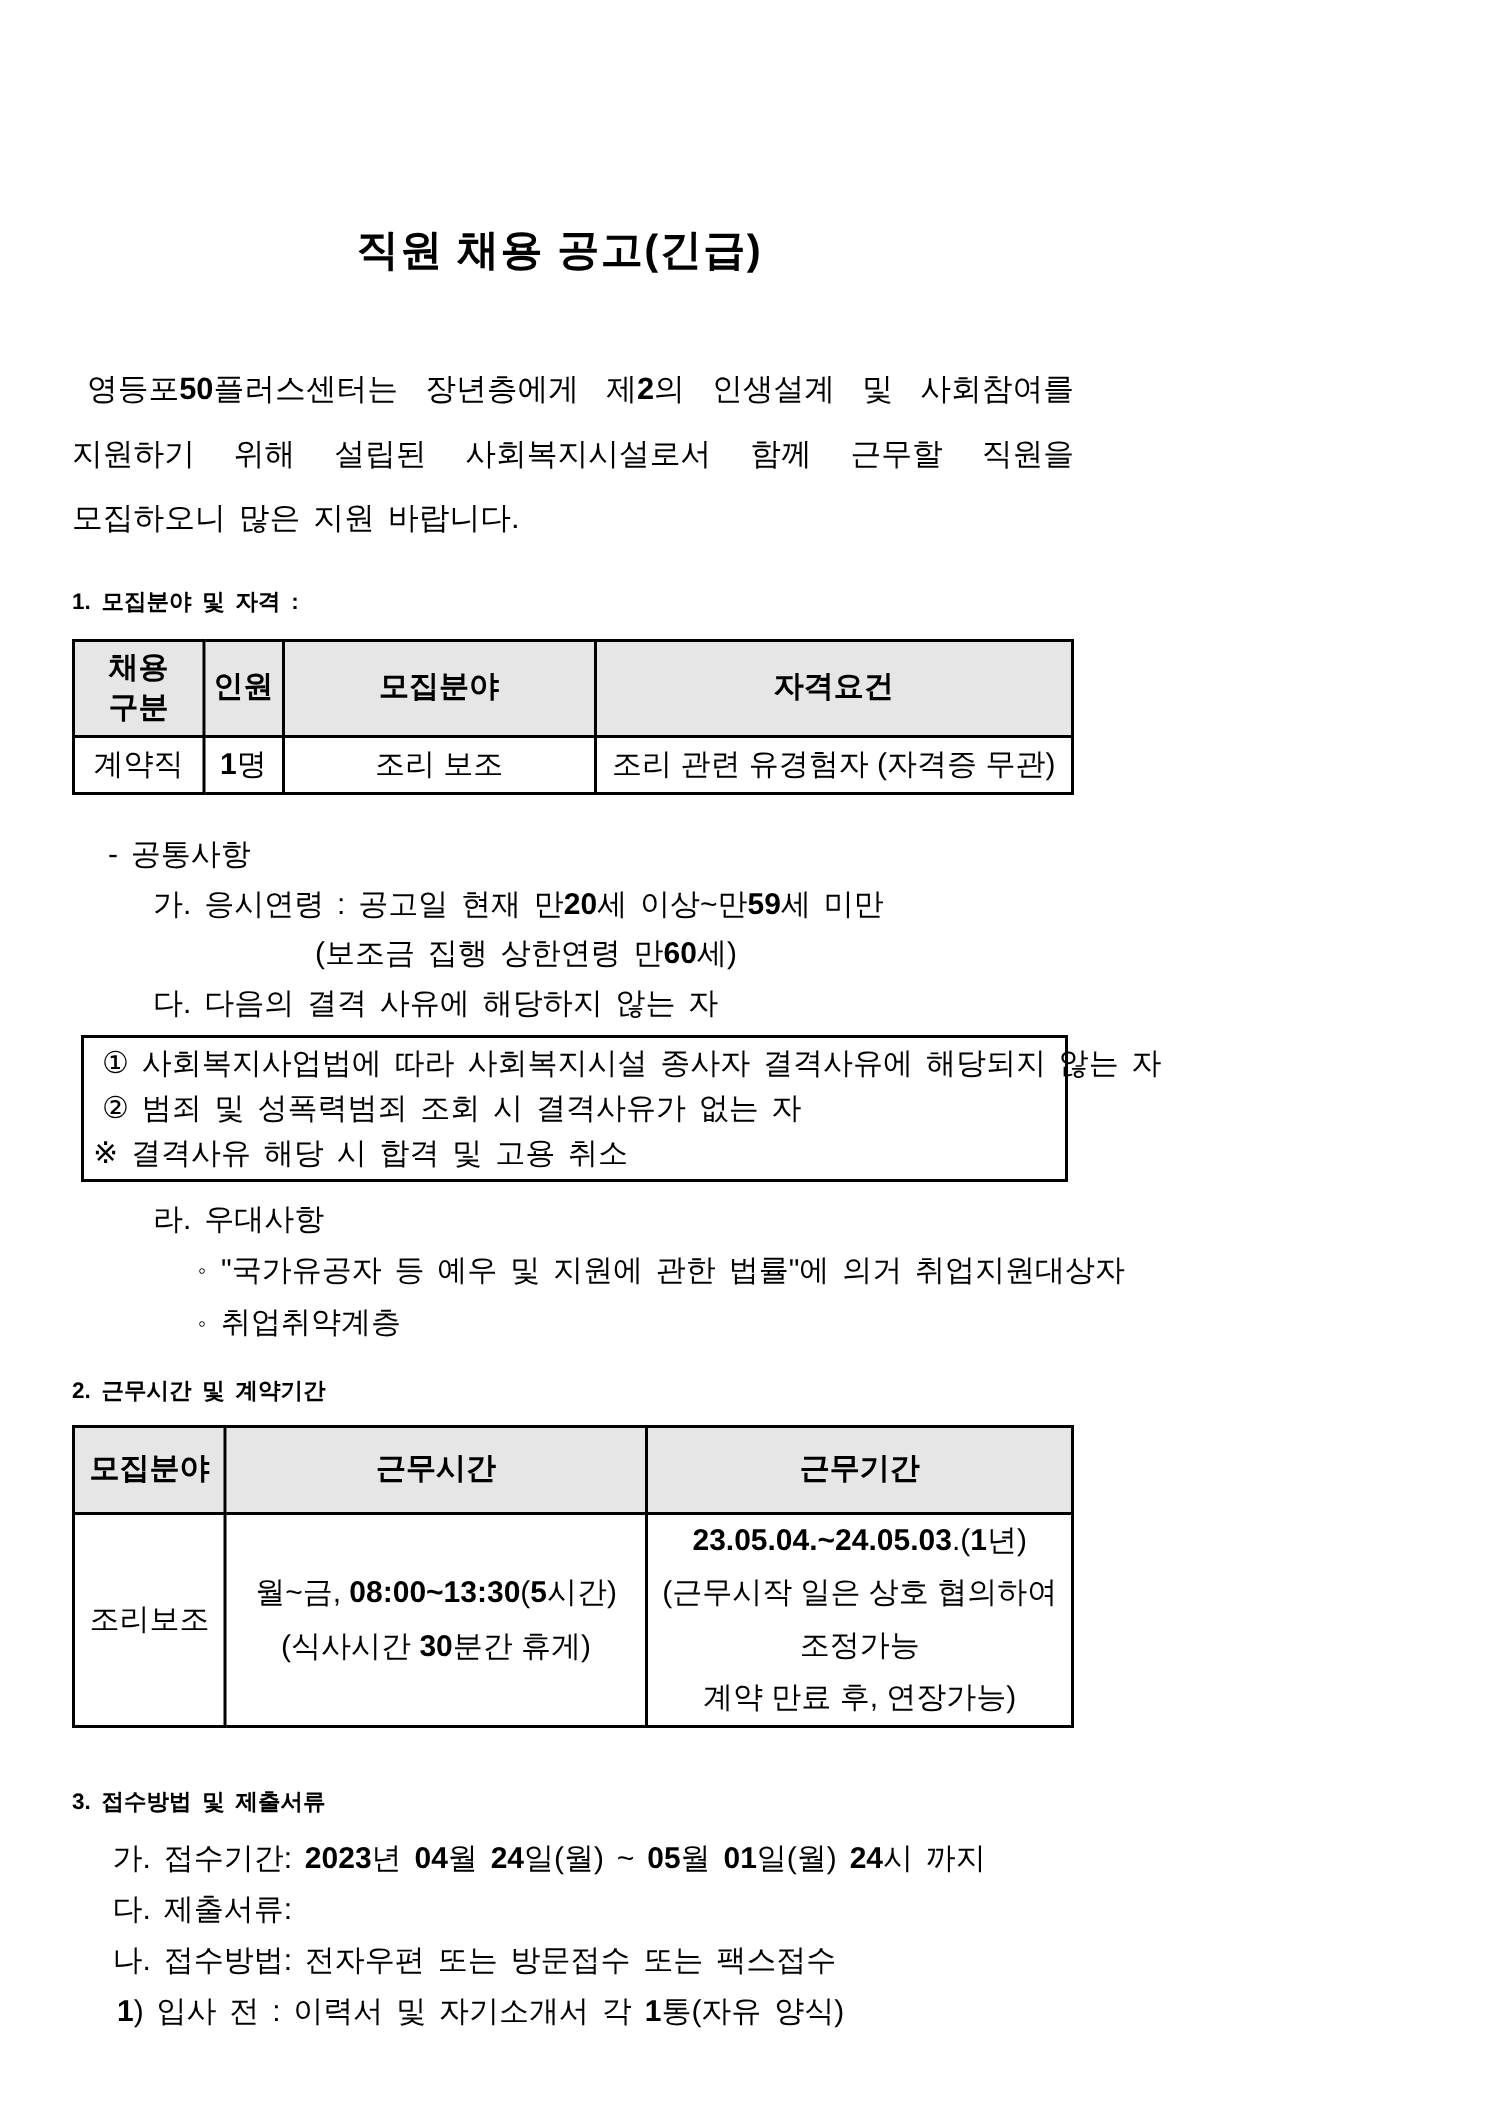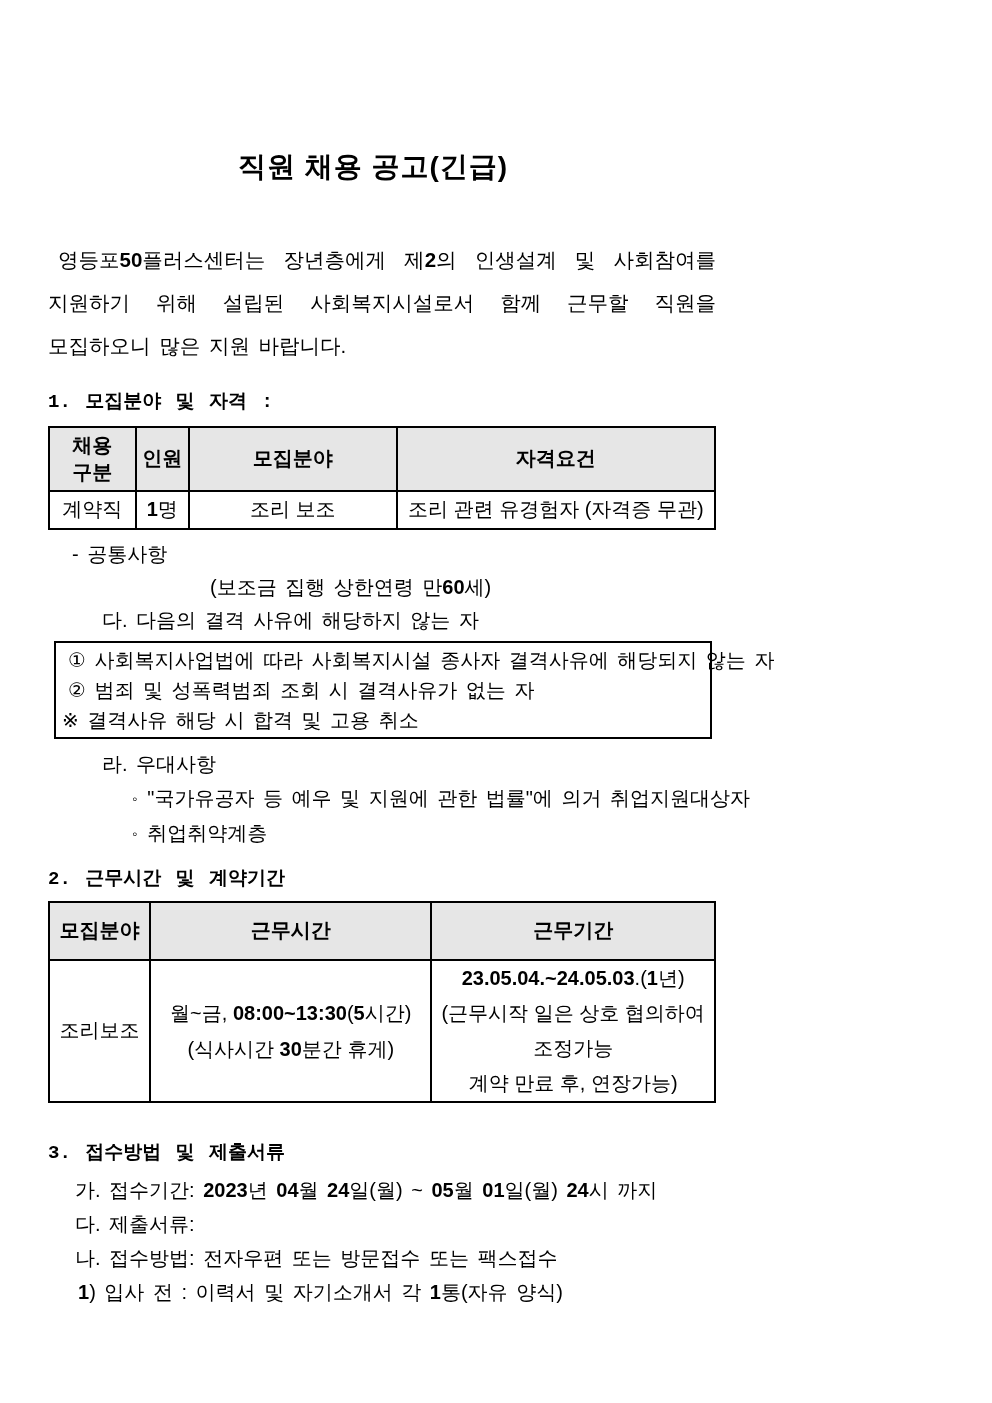--- a/index.html
+++ b/index.html
@@ -36,25 +36,24 @@
   .intro {
     margin-top: 52px;
     font-size: 20.5px;
     line-height: 43px;
     text-align: justify;
     text-indent: 10px;
     word-spacing: 3px;
   }
   
   .sec-heading {
-    font-size: 19px;
+    font-size: 15px;
     font-weight: bold;
     line-height: 28px;
     word-spacing: 3px;
-    font-family: Liberation Mono, monospace;
   }
   .h1 { margin-top: 16px; }
   .h2 { margin-top: 14px; }
   .h3 { margin-top: 36px; }
   
   table {
     border-collapse: collapse;
     width: 100%;
     table-layout: fixed;
   }
@@ -79,21 +78,21 @@
   .tbl2 td { height: 106px; }
   .cell-line { line-height: 36px; }
   .cell-line-sm { line-height: 35px; }
   
   .line {
     font-size: 20px;
     line-height: 33px;
     white-space: nowrap;
     word-spacing: 3px;
   }
-  .common-label   { margin-top: 8px;  padding-left: 24px; }
+  .common-label   { margin-top: 24px;  padding-left: 24px; }
   .li-item        { padding-left: 54px; }
   .li-sub         { padding-left: 162px; }
   
   .dq-box {
     margin-top: 4px;
     margin-left: 6px;
     margin-right: 4px;
     border: 2px solid #000000;
     padding: 2px 0 2px 0;
   }
@@ -145,20 +144,21 @@
       <tr>
         <td>계약직</td>
         <td><b>1</b>명</td>
         <td>조리 보조</td>
         <td>조리 관련 유경험자 (자격증 무관)</td>
       </tr>
     </tbody>
   </table>
 
   <div class="line common-label">- 공통사항</div>
+  <div class="line li-item">가. 응시연령 : 공고일 현재 만<b>20</b>세 이상~만<b>59</b>세 미만</div>
   <div class="line li-sub">(보조금 집행 상한연령 만<b>60</b>세)</div>
   <div class="line li-item">다. 다음의 결격 사유에 해당하지 않는 자</div>
 
   <div class="dq-box">
     <div class="line box-l1">① 사회복지사업법에 따라 사회복지시설 종사자 결격사유에 해당되지 않는 자</div>
     <div class="line box-l3">② 범죄 및 성폭력범죄 조회 시 결격사유가 없는 자</div>
     <div class="line box-l4">※ 결격사유 해당 시 합격 및 고용 취소</div>
   </div>
 
   <div class="line pref-label">라. 우대사항</div>

